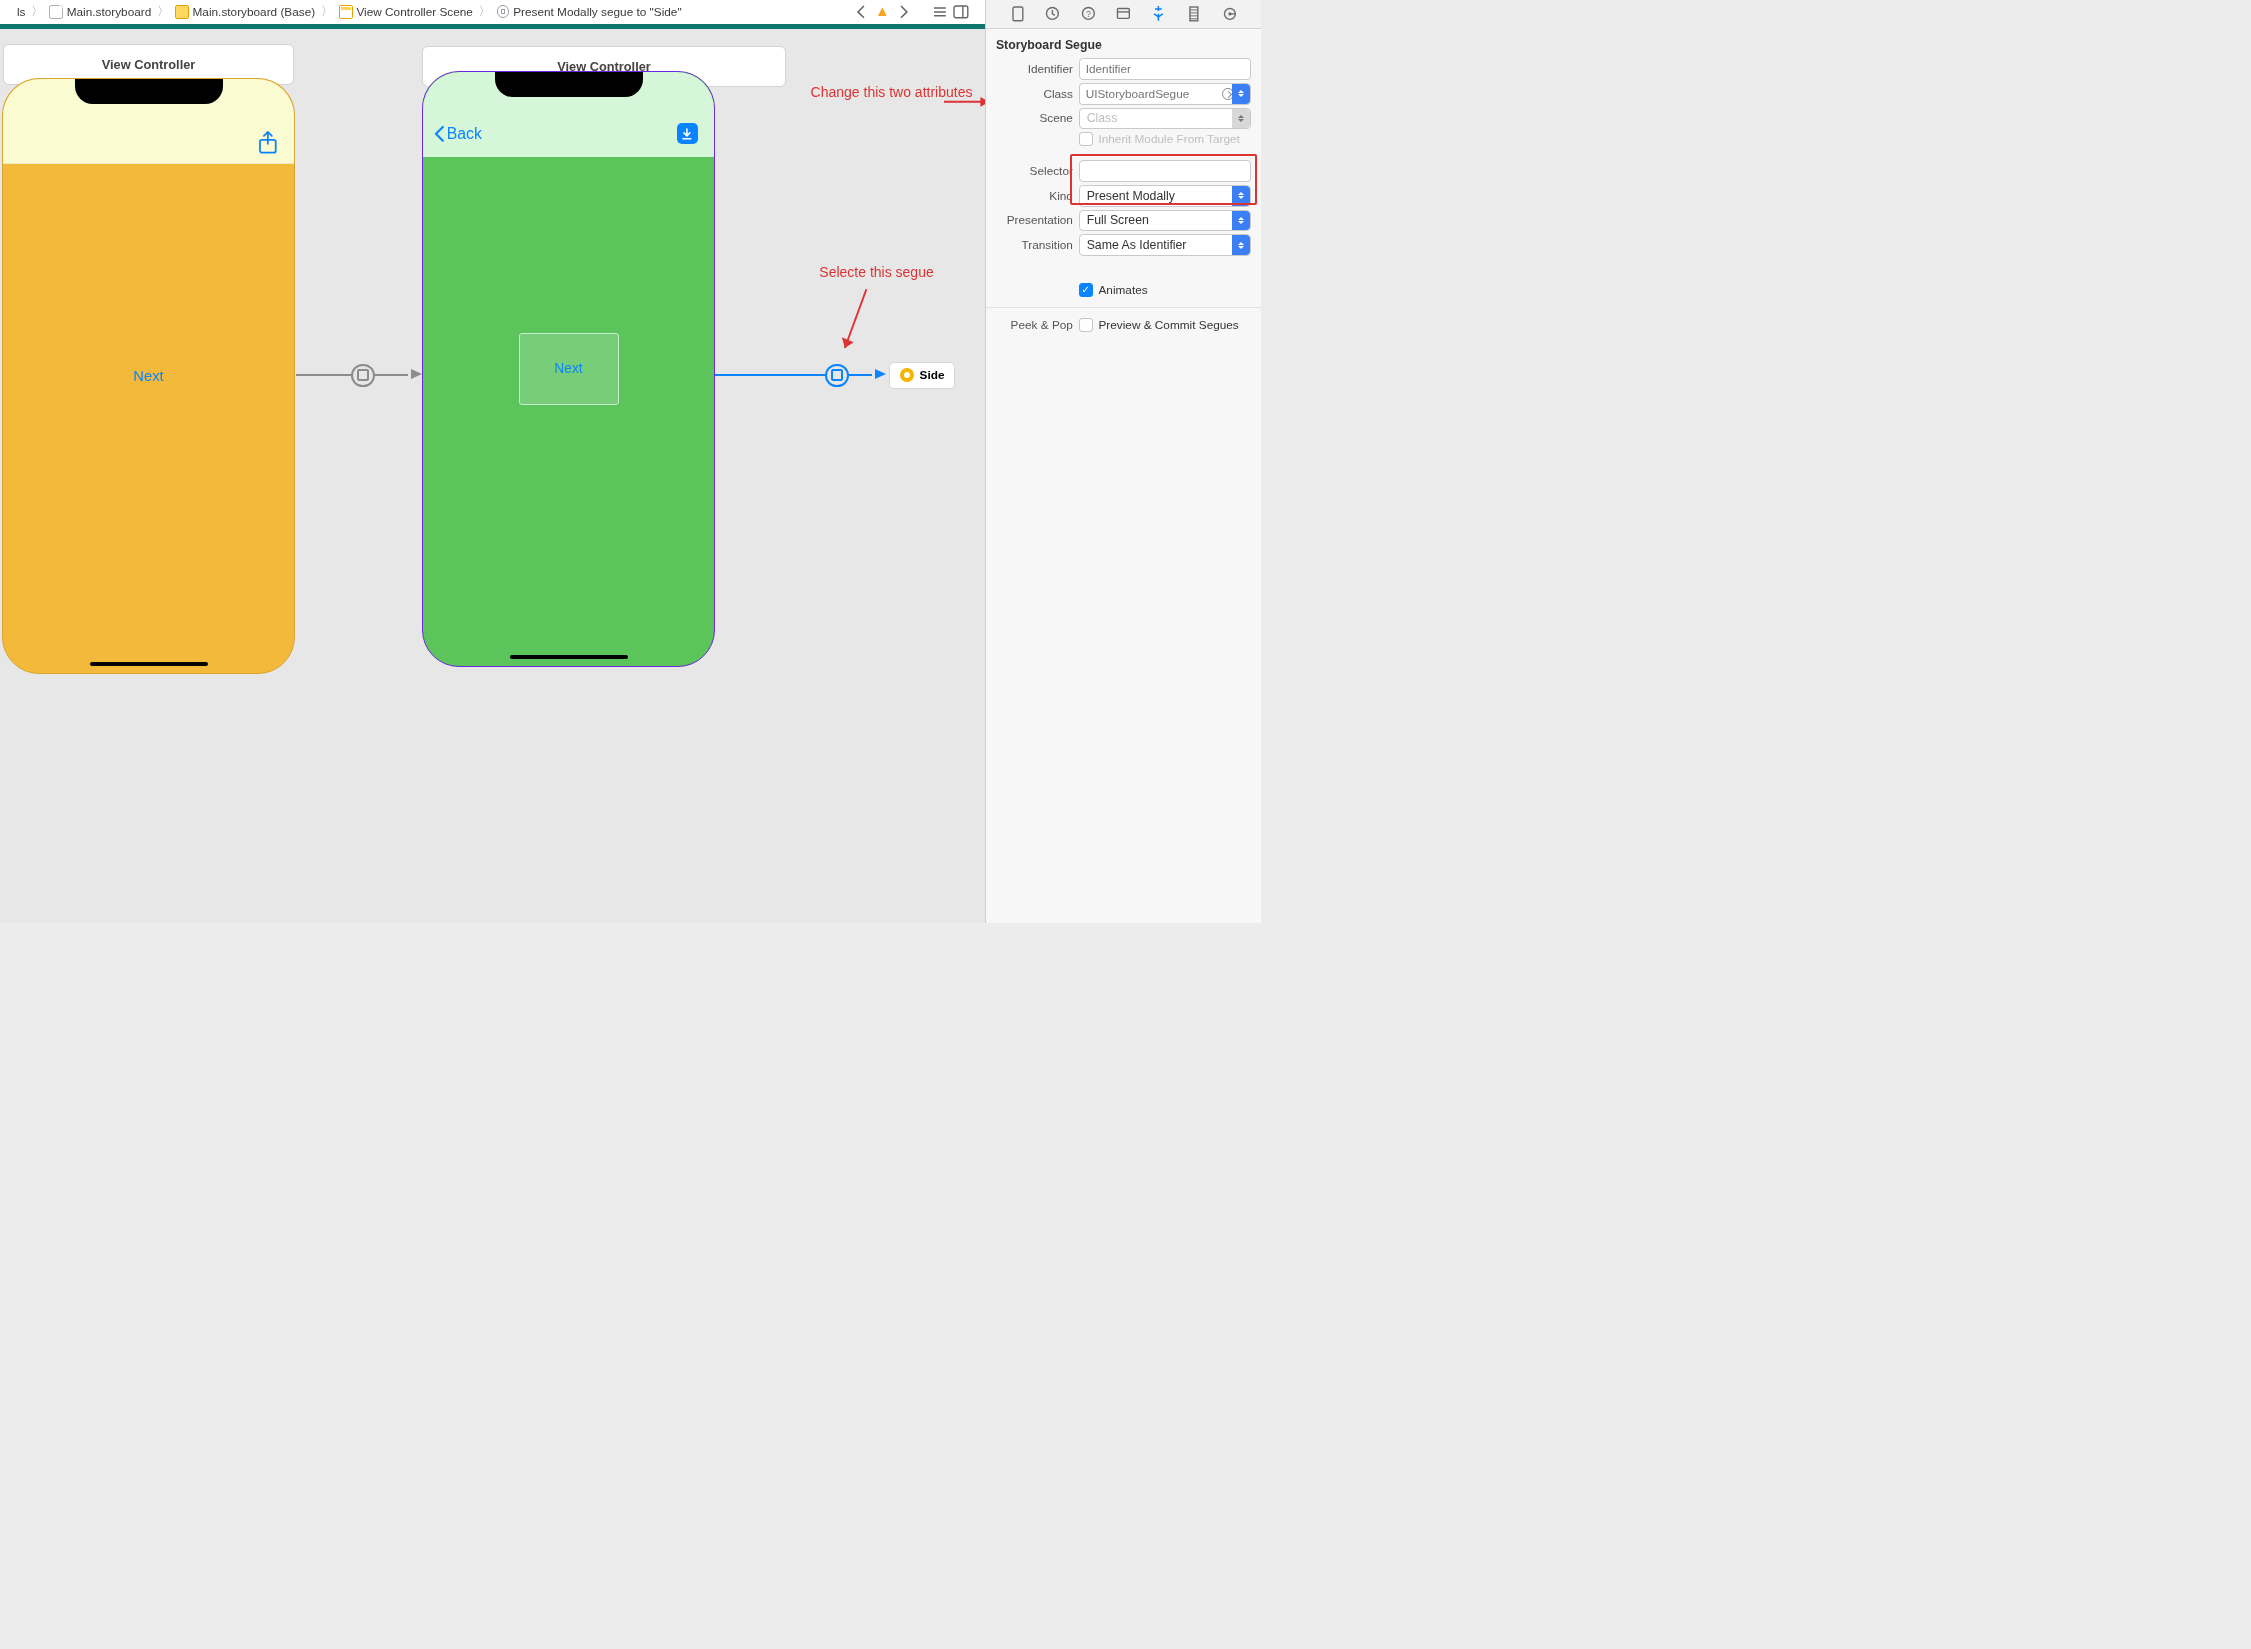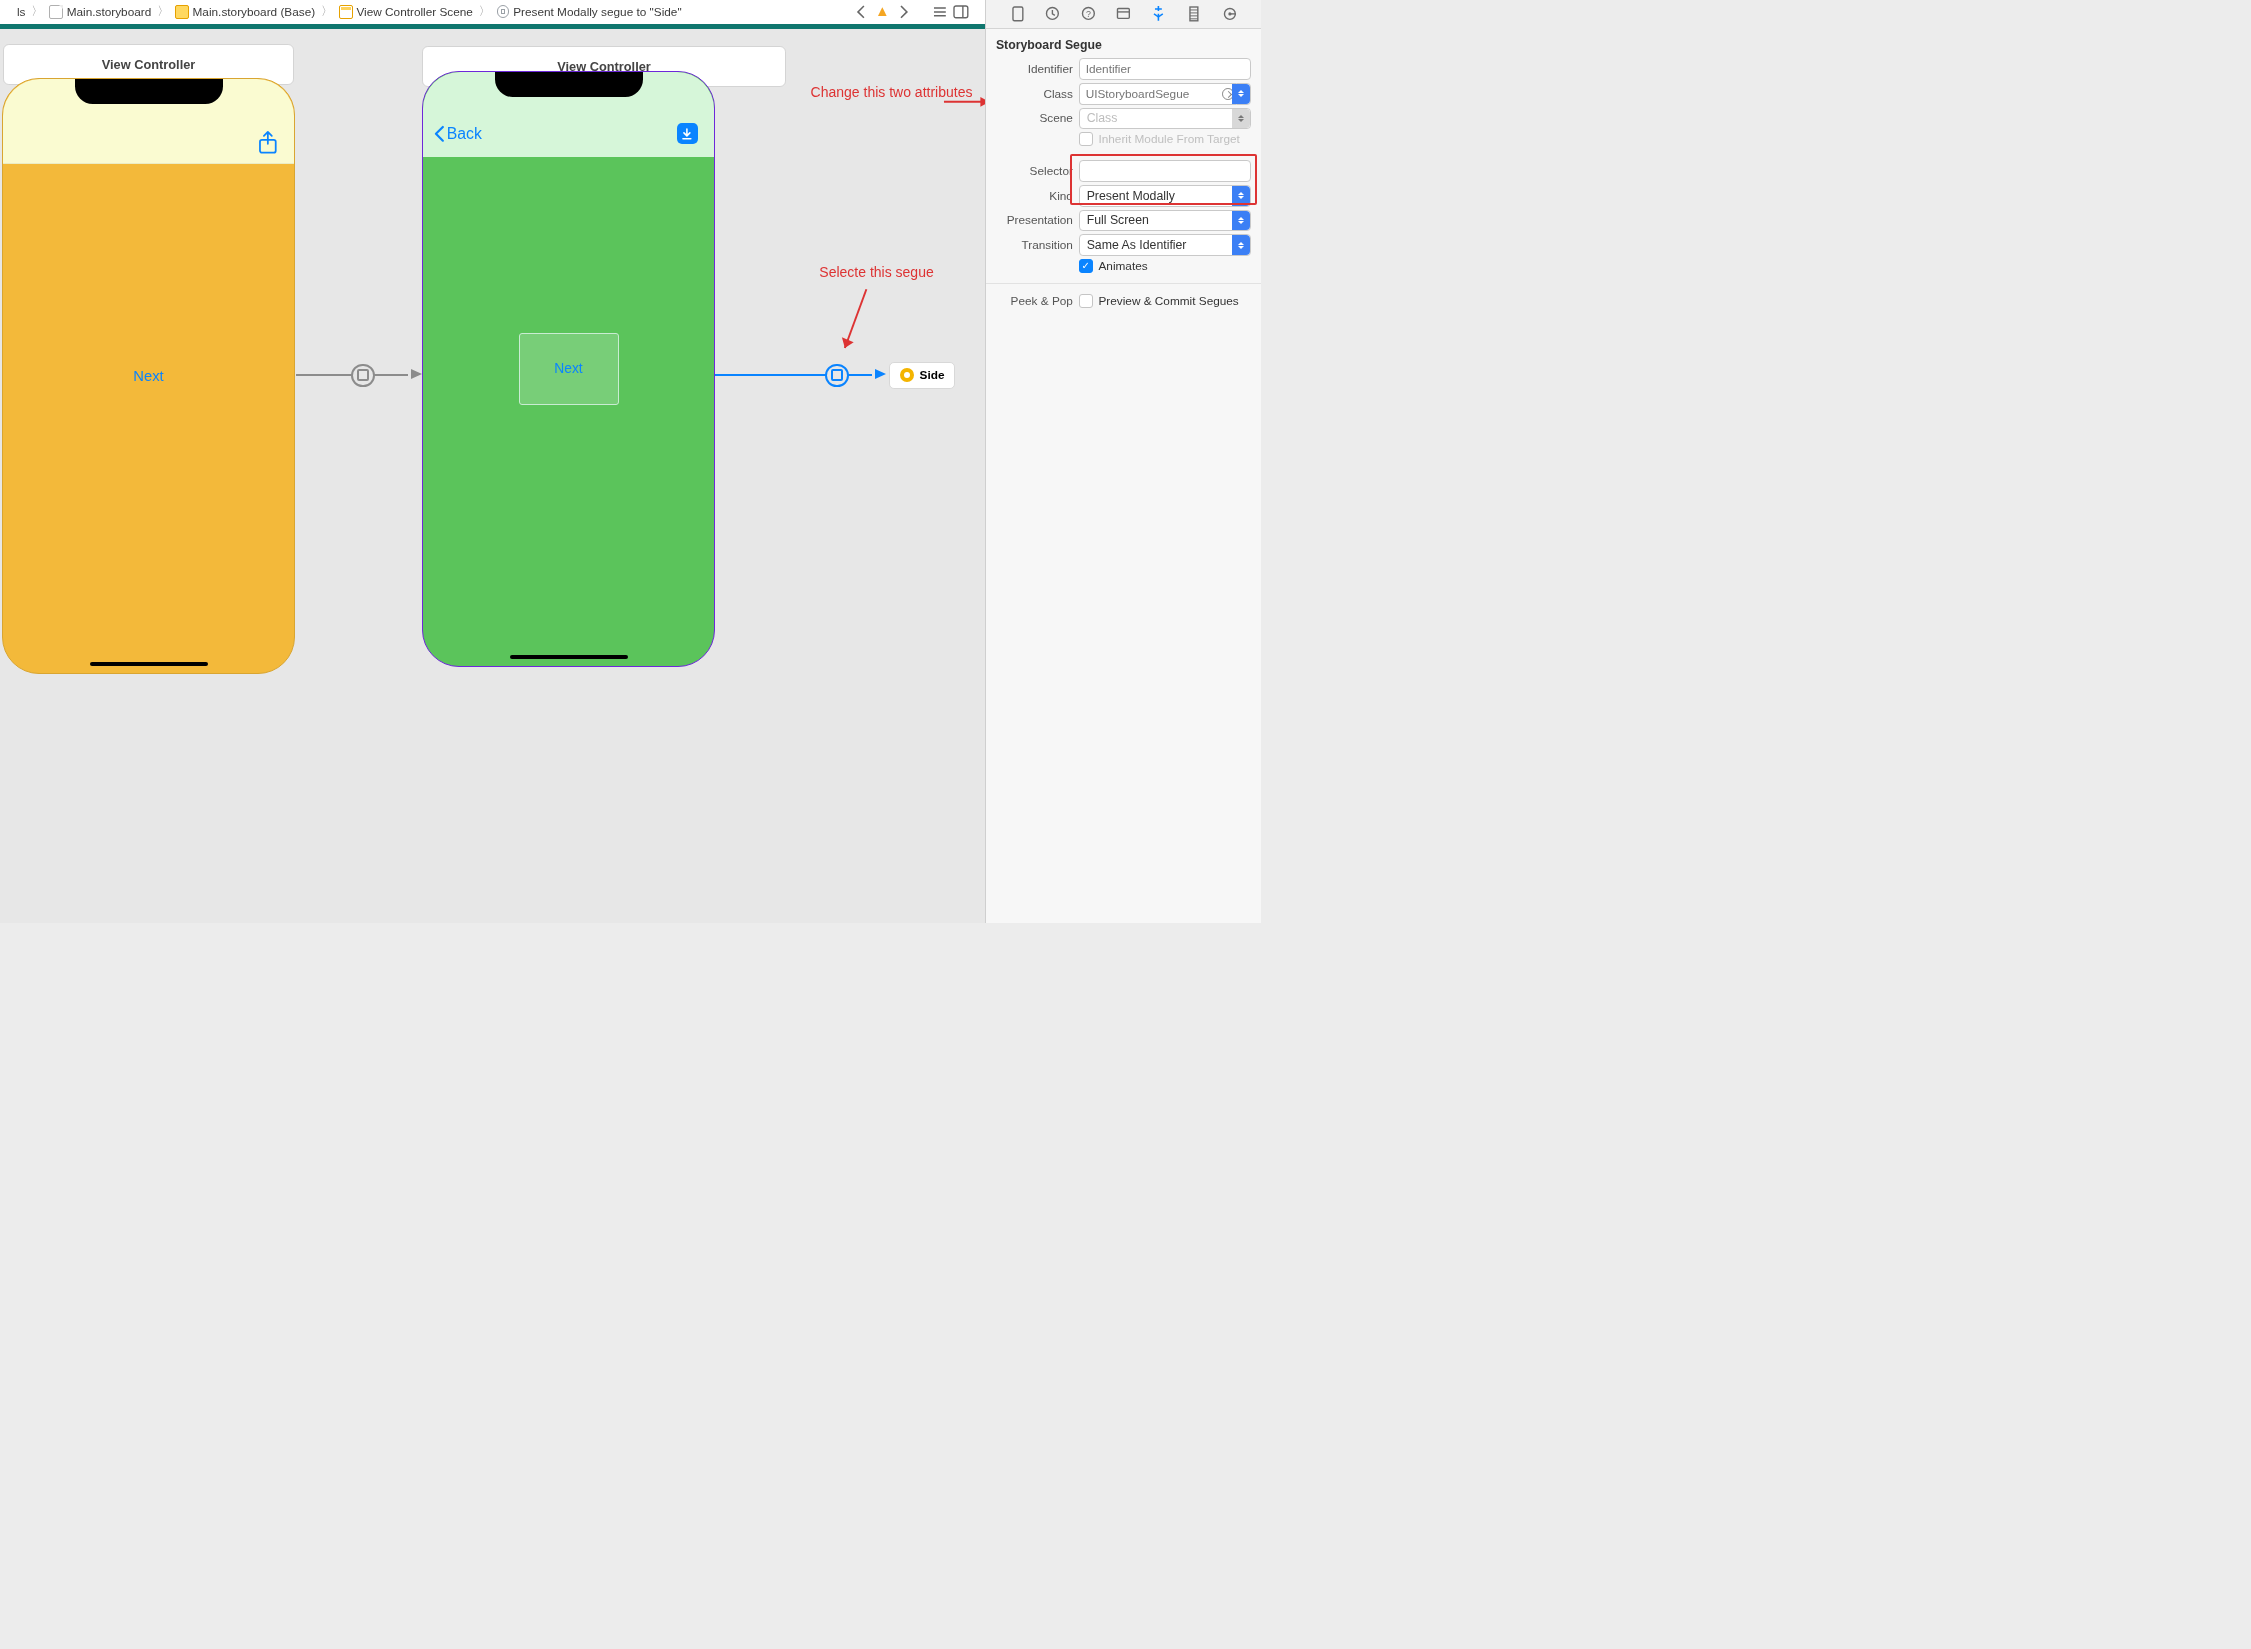--- a/index.html
+++ b/index.html
@@ -354,21 +354,21 @@
       <div class="field">
           <div class="sel">
             <span>Same As Identifier</span>
             <span class="caret"></span>
           </div>
         </div>
     </div>
 
     <div class="row">
       <div class="lbl"></div>
-      <div class="field" style="display:flex; align-items:center; gap:5.9px;">
+      <div class="field" style="display:flex; align-items:center; gap:5.9px;margin-top:24px;">
         <span class="chk on"></span>
         <span>Animates</span>
       </div>
     </div>
 
     <div class="divider"></div>
 
     <div class="row">
       <div class="lbl" style="width:77px">Peek &amp; Pop</div>
       <div class="field" style="display:flex; align-items:center; gap:5.9px;">

